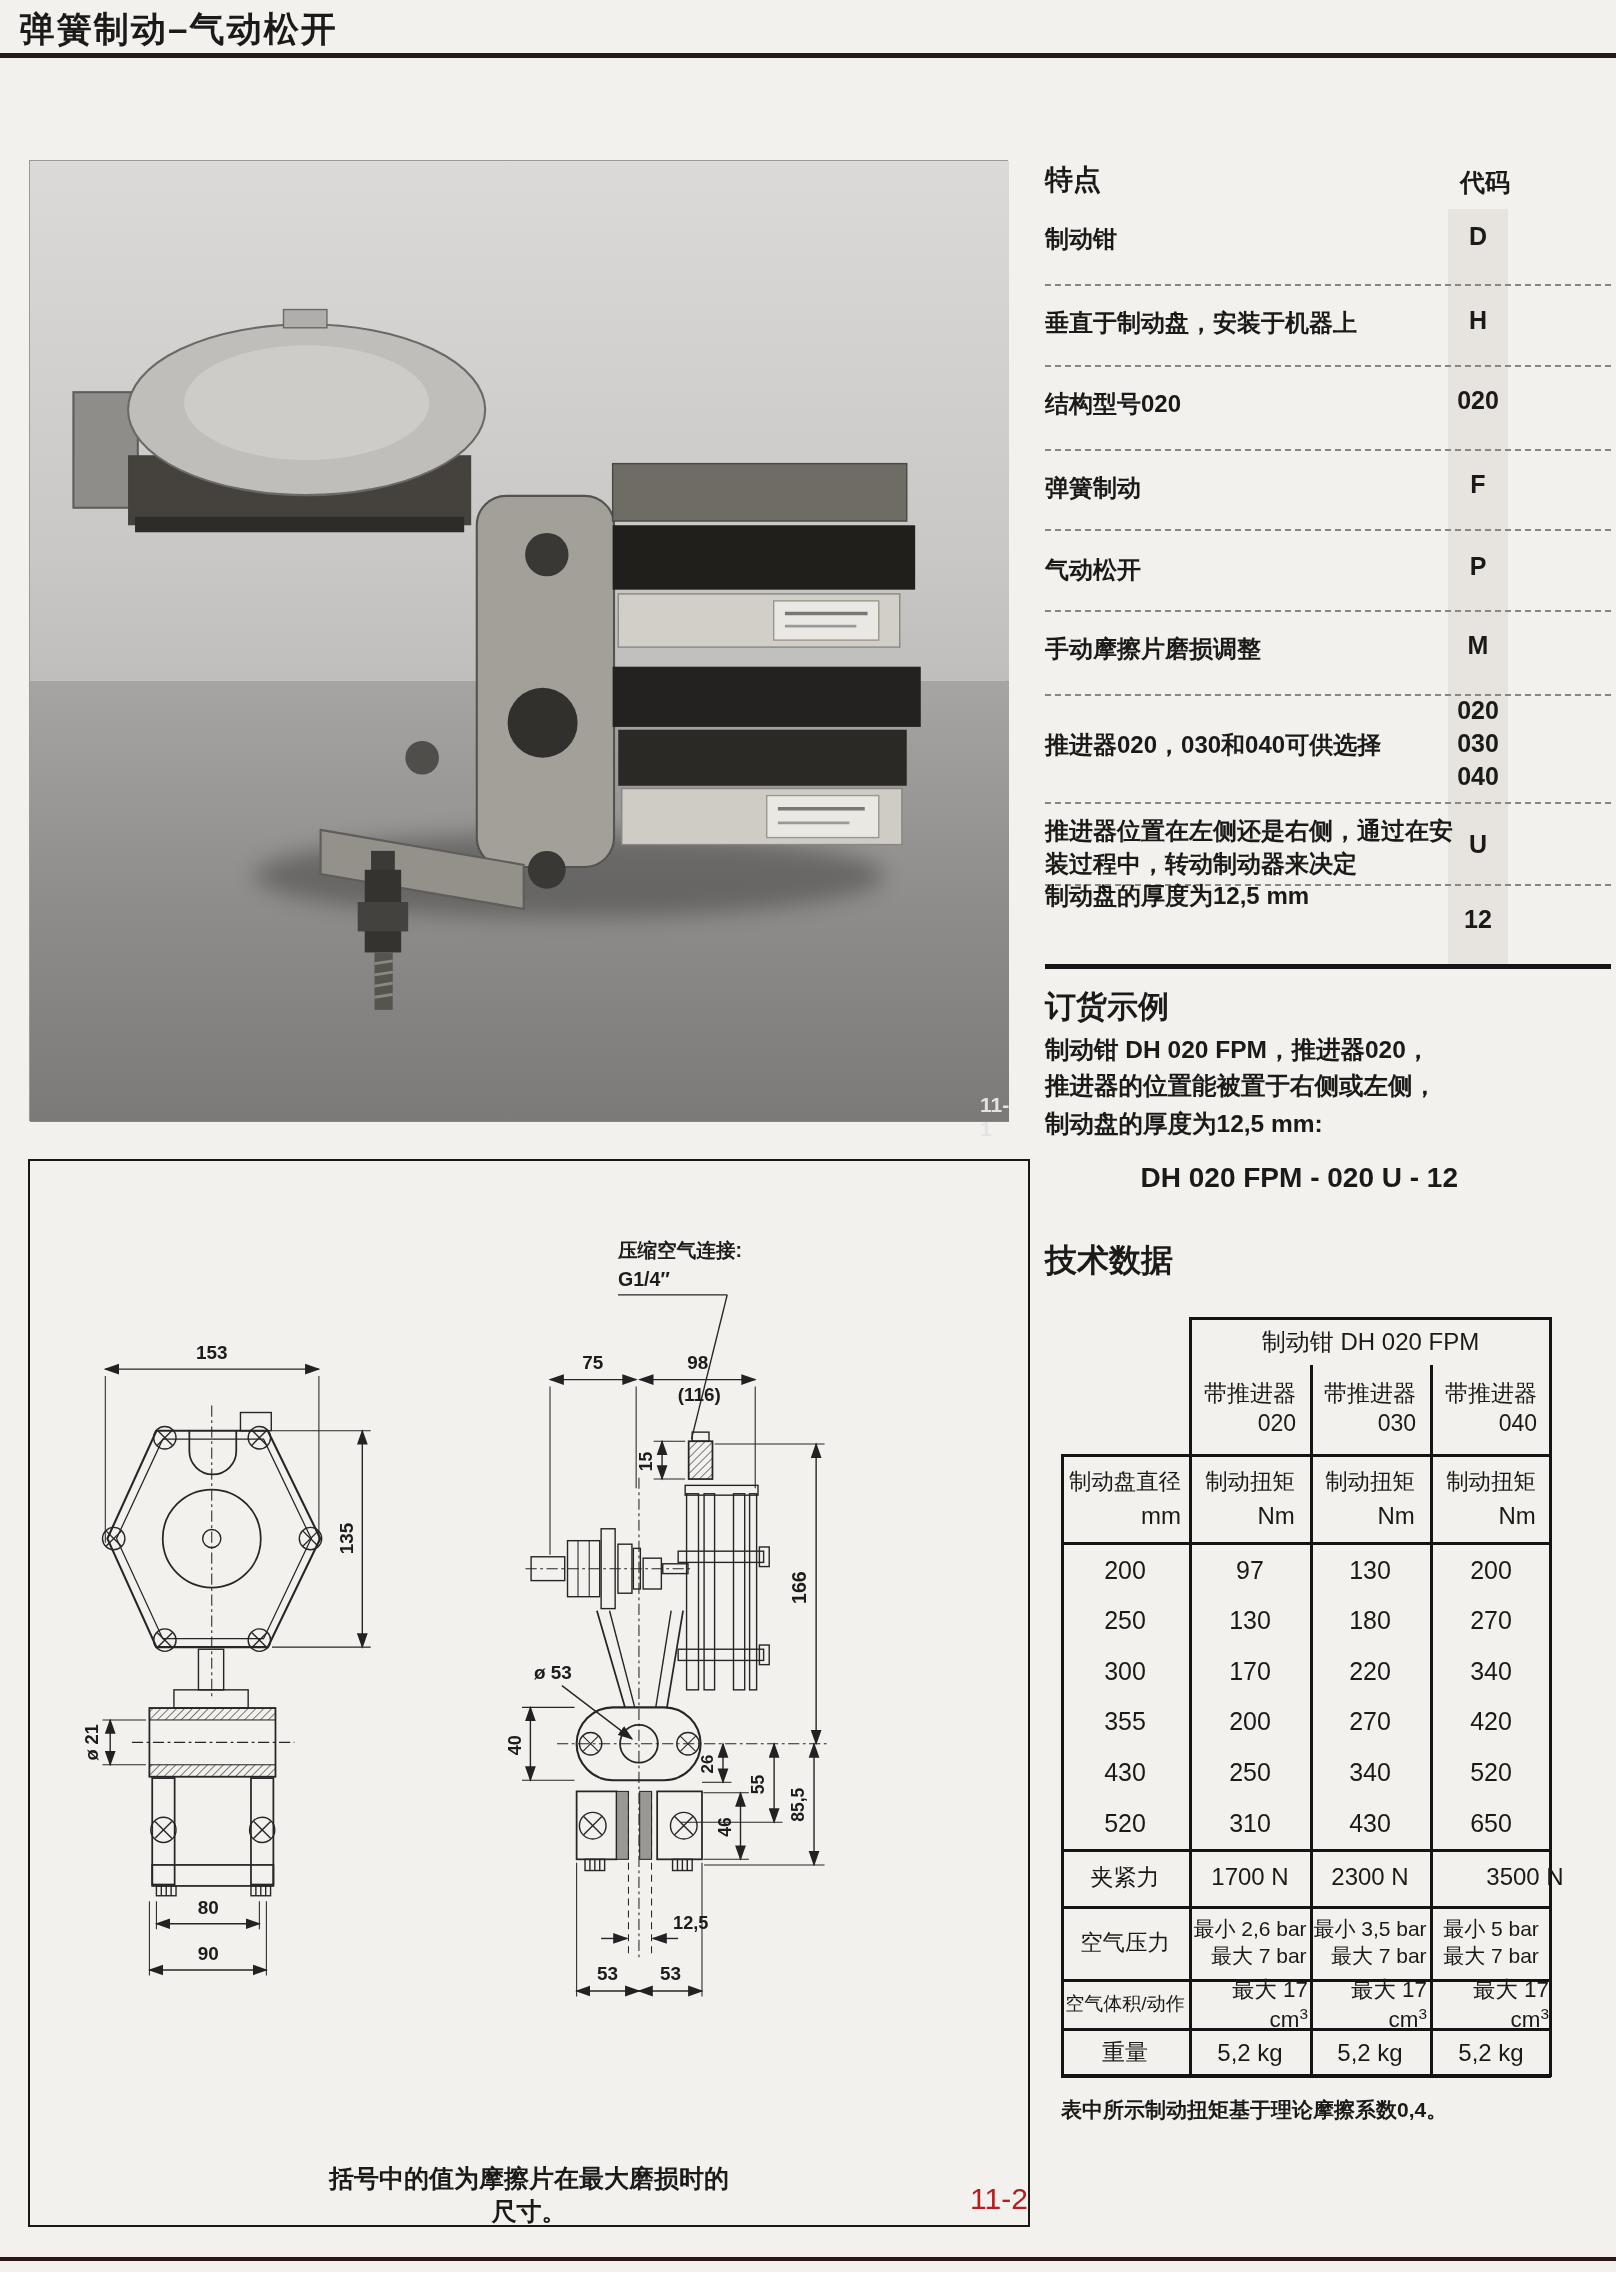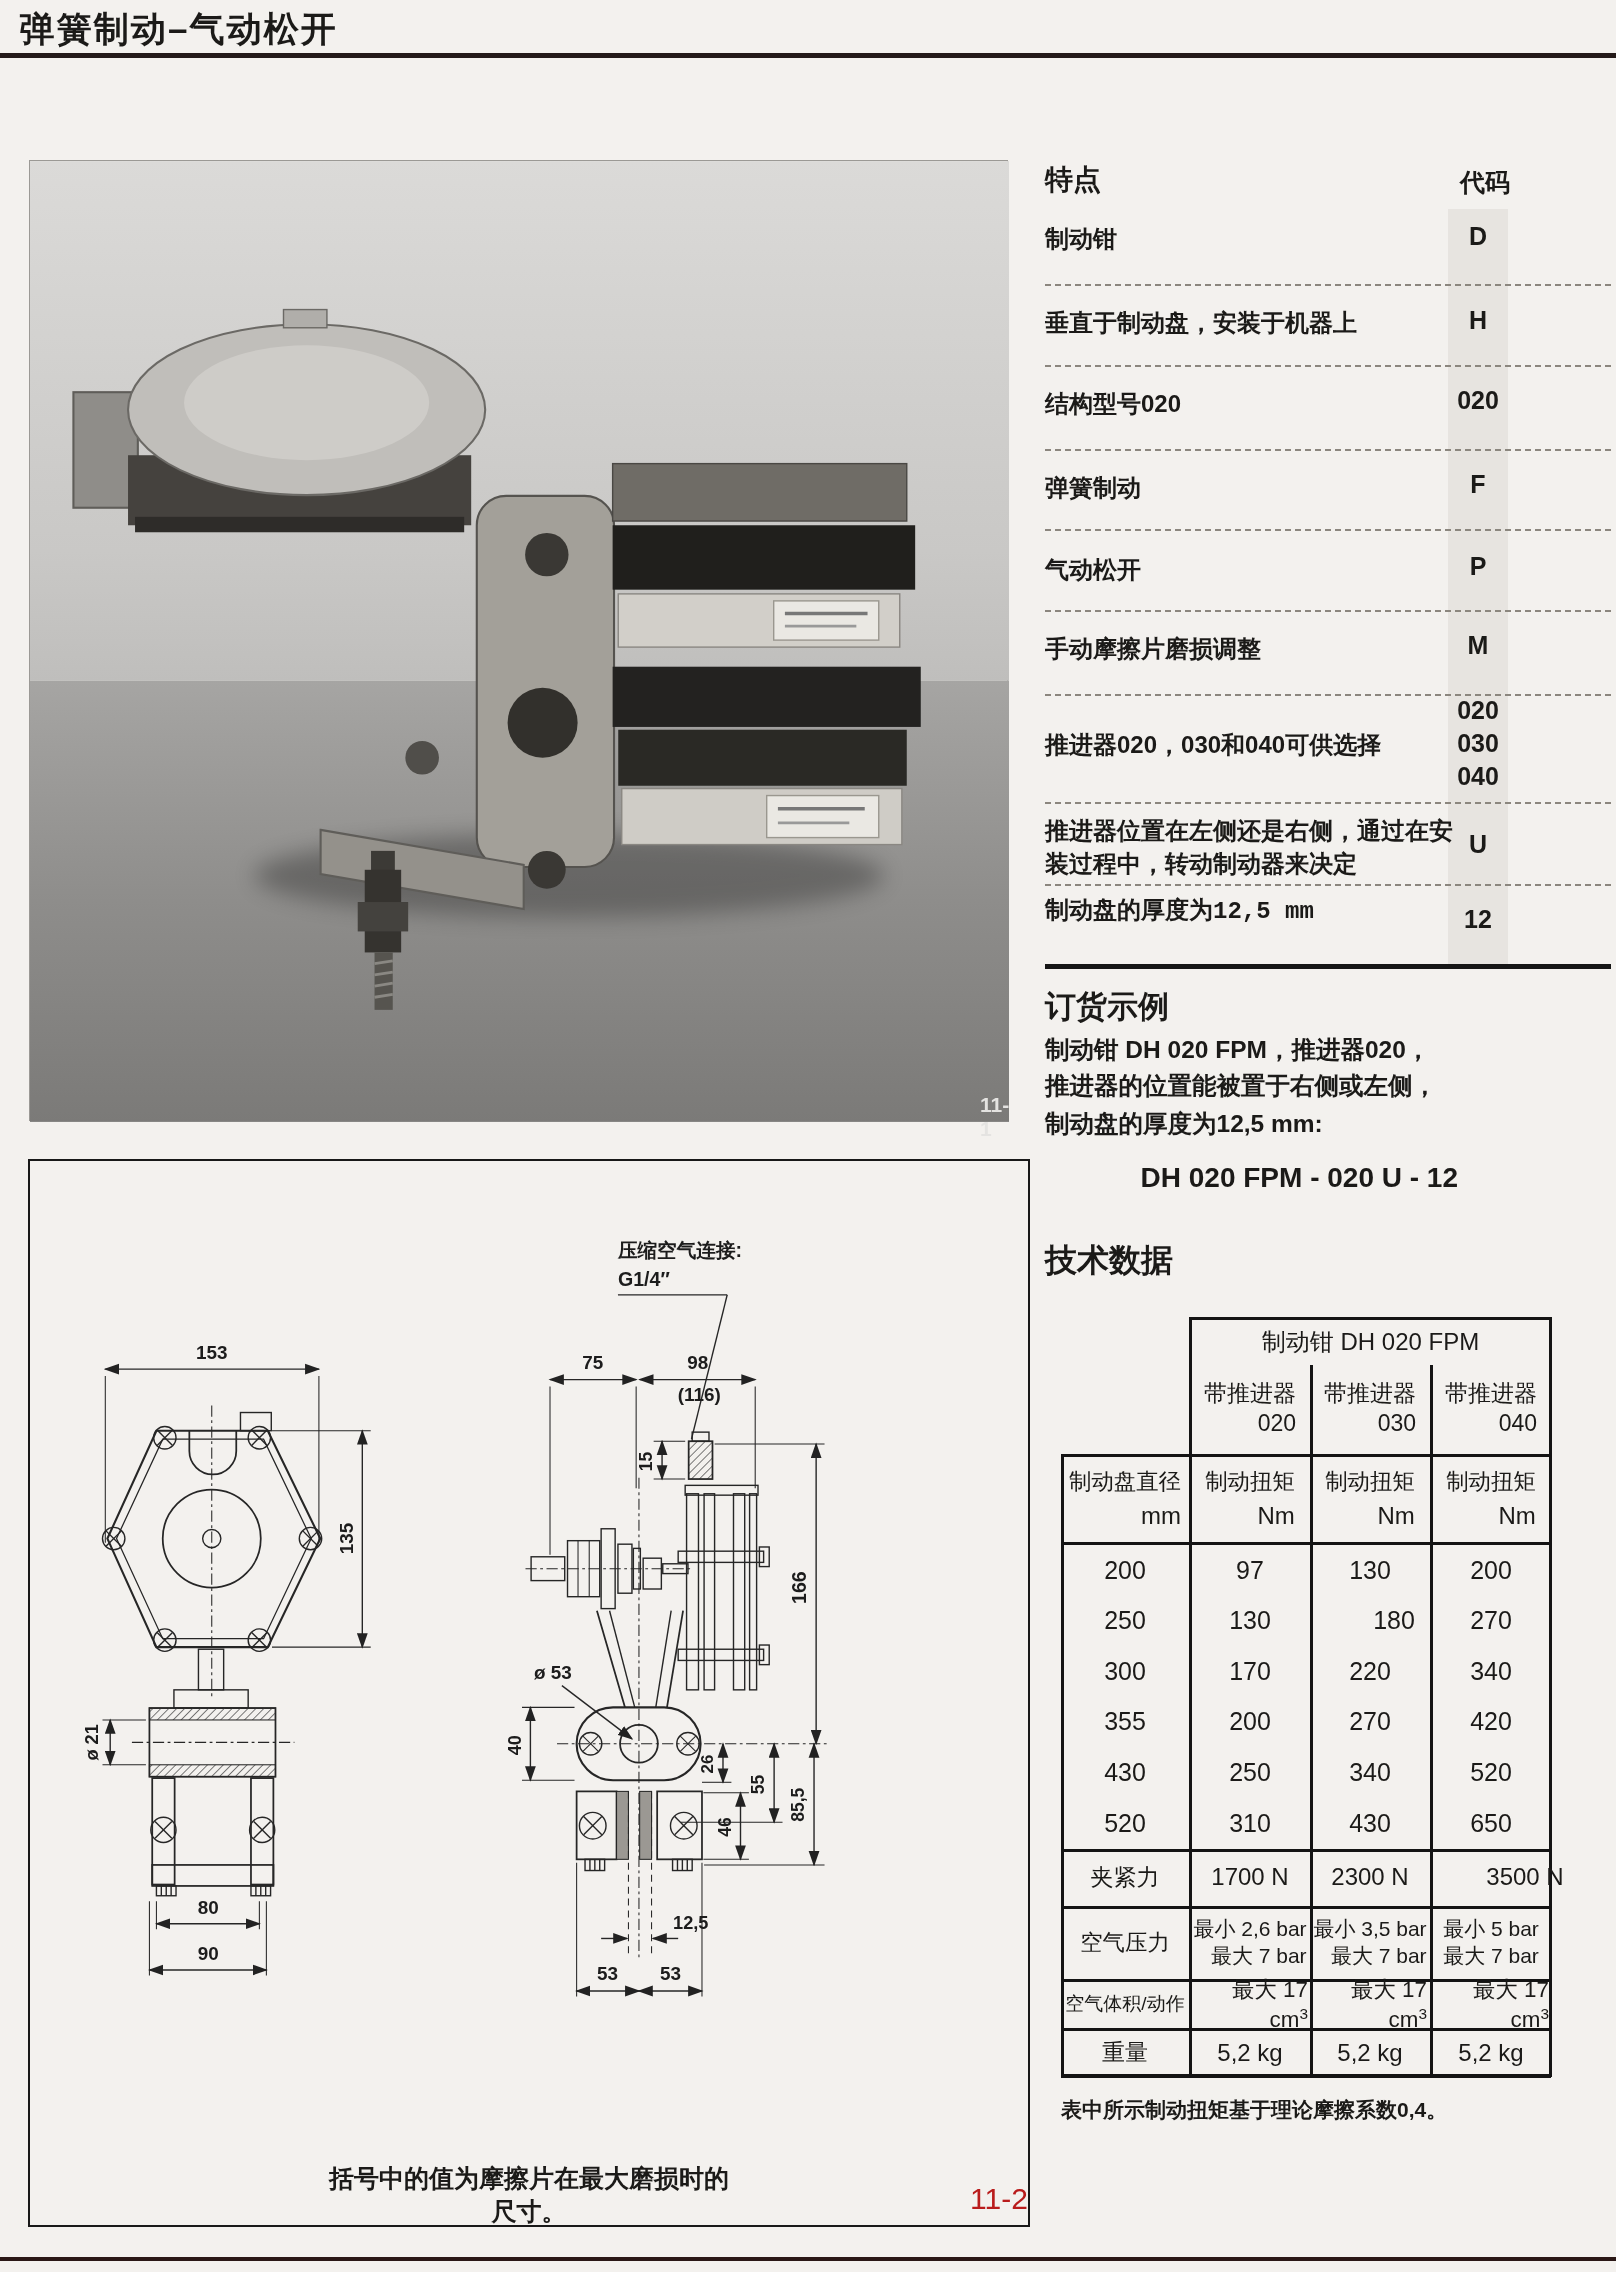--- a/index.html
+++ b/index.html
@@ -133,21 +133,21 @@
     <div class="abs feat-code" style="left:403px;top:536px;">020</div>
     <div class="abs feat-code" style="left:403px;top:569px;">030</div>
     <div class="abs feat-code" style="left:403px;top:602px;">040</div>
     <div class="abs feat-sep" style="left:0;top:642px;"></div>
 
     <div class="abs feat-label" style="left:0;top:655px;">推进器位置在左侧还是右侧，通过在安</div>
     <div class="abs feat-label" style="left:0;top:688px;">装过程中，转动制动器来决定</div>
     <div class="abs feat-code" style="left:403px;top:670px;">U</div>
     <div class="abs feat-sep" style="left:0;top:724px;"></div>
 
-    <div class="abs feat-label" style="left:0;top:736px;font-family:Liberation Mono, monospace;">制动盘的厚度为12,5 mm</div>
+    <div class="abs feat-label" style="left:0;top:720px;">制动盘的厚度为12,5 mm</div>
     <div class="abs feat-code" style="left:403px;top:745px;">12</div>
     <div class="abs thick-line" style="left:0;top:804px;width:566px;height:4.9px;"></div>
   </div>
 
   <div class="abs ord-head" style="left:1045px;top:986px;">订货示例</div>
   <div class="abs ord-line" style="left:1045px;top:1033px;">制动钳 DH 020 FPM，推进器020，</div>
   <div class="abs ord-line" style="left:1045px;top:1069px;">推进器的位置能被置于右侧或左侧，</div>
   <div class="abs ord-line" style="left:1045px;top:1107px;">制动盘的厚度为12,5 mm:</div>
   <div class="abs ord-code" style="left:1045px;top:1162px;width:413px;">DH 020 FPM - 020 U - 12</div>
 
@@ -204,21 +204,21 @@
       </span>
   </div>
 
   <div class="cell" style="left:1064px;top:1545px;width:122px;height:50px;font-size:25px;">200</div>
   <div class="cell" style="left:1192px;top:1545px;width:116px;height:50px;font-size:25px;">97</div>
   <div class="cell" style="left:1313px;top:1545px;width:114px;height:50px;font-size:25px;">130</div>
   <div class="cell" style="left:1433px;top:1545px;width:116px;height:50px;font-size:25px;">200</div>
 
   <div class="cell" style="left:1064px;top:1595px;width:122px;height:50px;font-size:25px;">250</div>
   <div class="cell" style="left:1192px;top:1595px;width:116px;height:50px;font-size:25px;">130</div>
-  <div class="cell" style="left:1313px;top:1595px;width:114px;height:50px;font-size:25px;margin-left:24px;">180</div>
+  <div class="cell" style="left:1313px;top:1595px;width:114px;height:50px;font-size:25px;">180</div>
   <div class="cell" style="left:1433px;top:1595px;width:116px;height:50px;font-size:25px;">270</div>
 
   <div class="cell" style="left:1064px;top:1646px;width:122px;height:50px;font-size:25px;">300</div>
   <div class="cell" style="left:1192px;top:1646px;width:116px;height:50px;font-size:25px;">170</div>
   <div class="cell" style="left:1313px;top:1646px;width:114px;height:50px;font-size:25px;">220</div>
   <div class="cell" style="left:1433px;top:1646px;width:116px;height:50px;font-size:25px;">340</div>
 
   <div class="cell" style="left:1064px;top:1696px;width:122px;height:50px;font-size:25px;">355</div>
   <div class="cell" style="left:1192px;top:1696px;width:116px;height:50px;font-size:25px;">200</div>
   <div class="cell" style="left:1313px;top:1696px;width:114px;height:50px;font-size:25px;">270</div>

